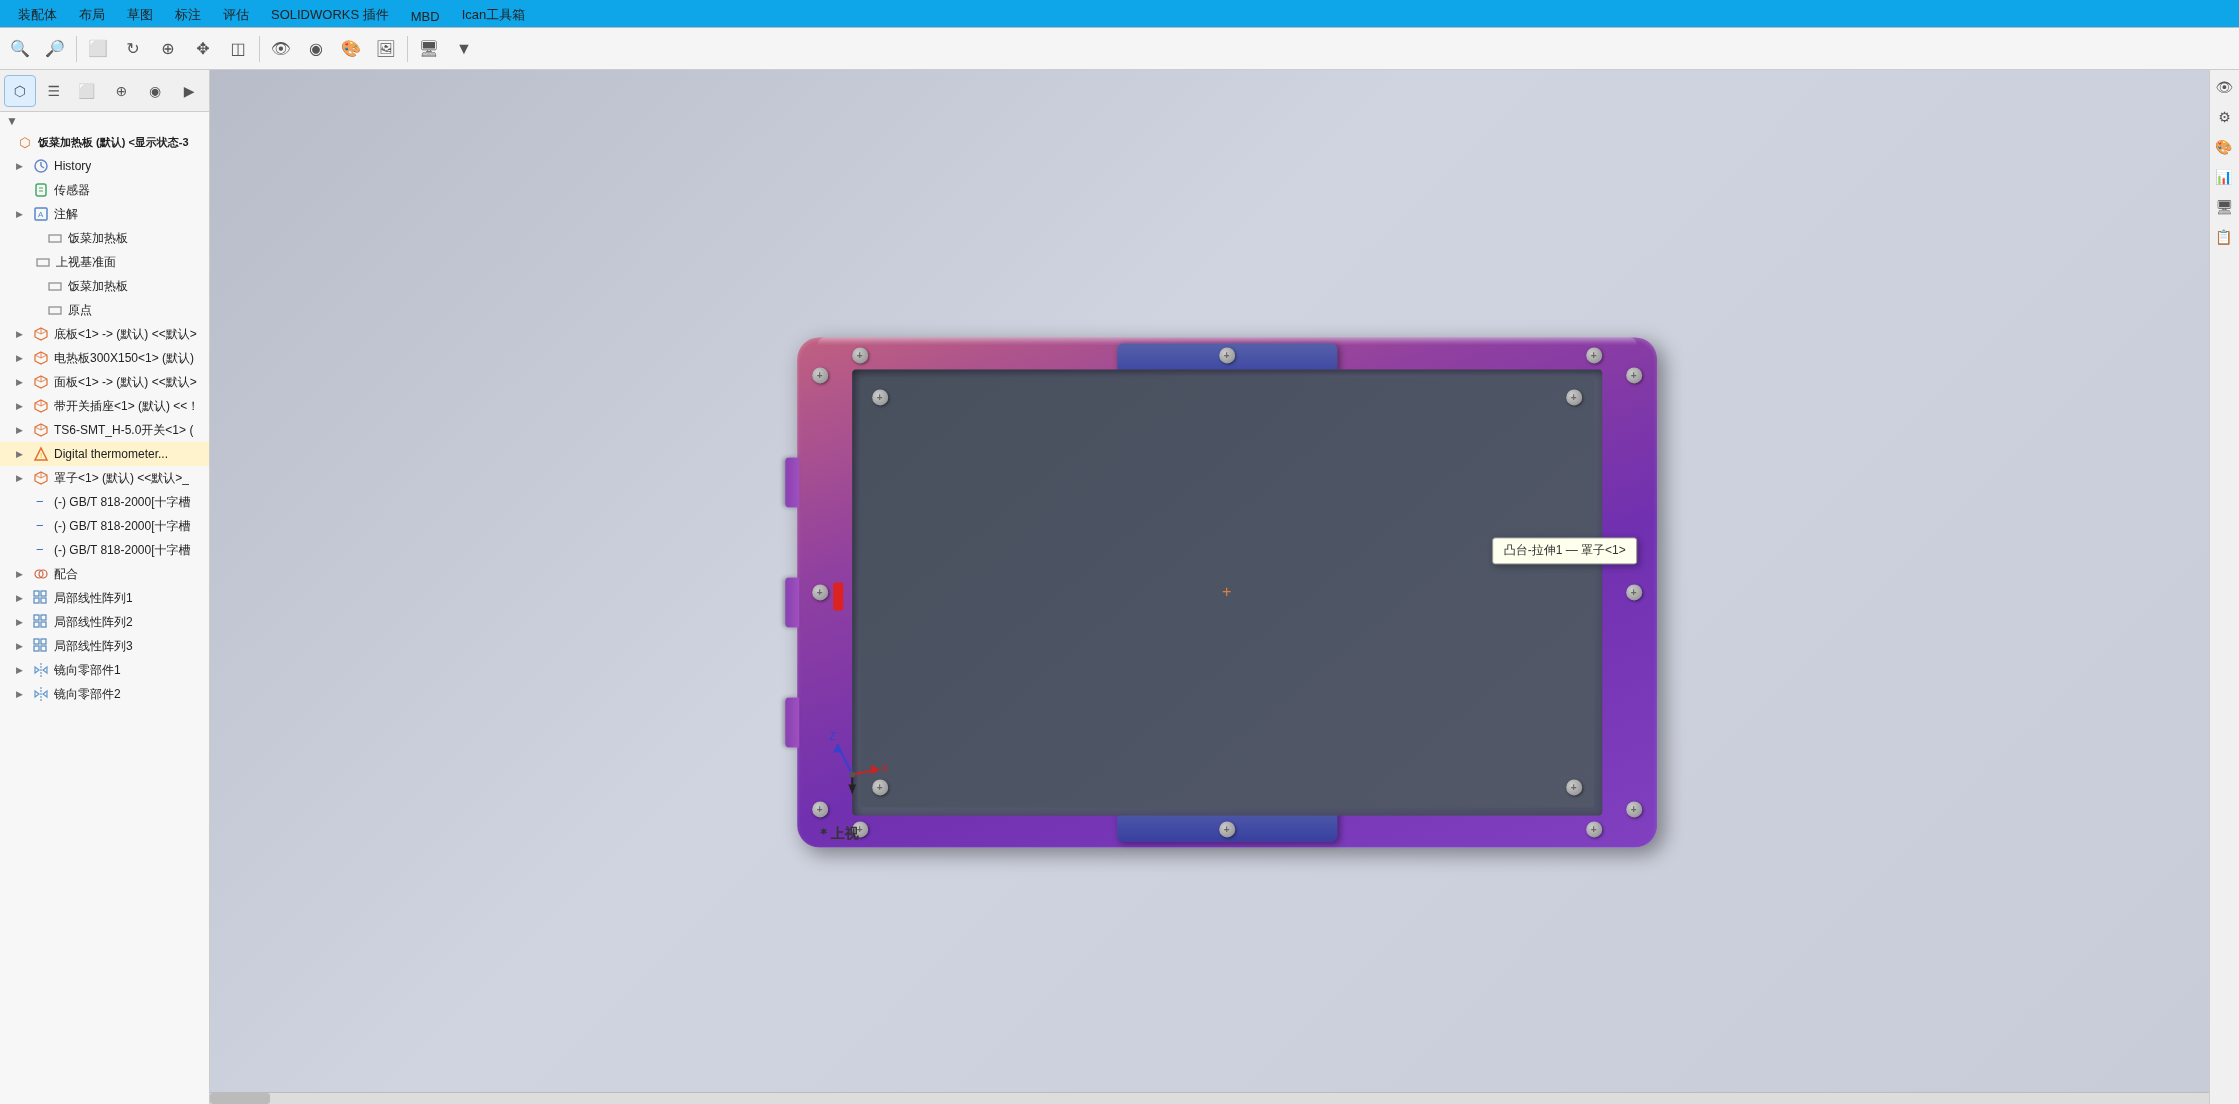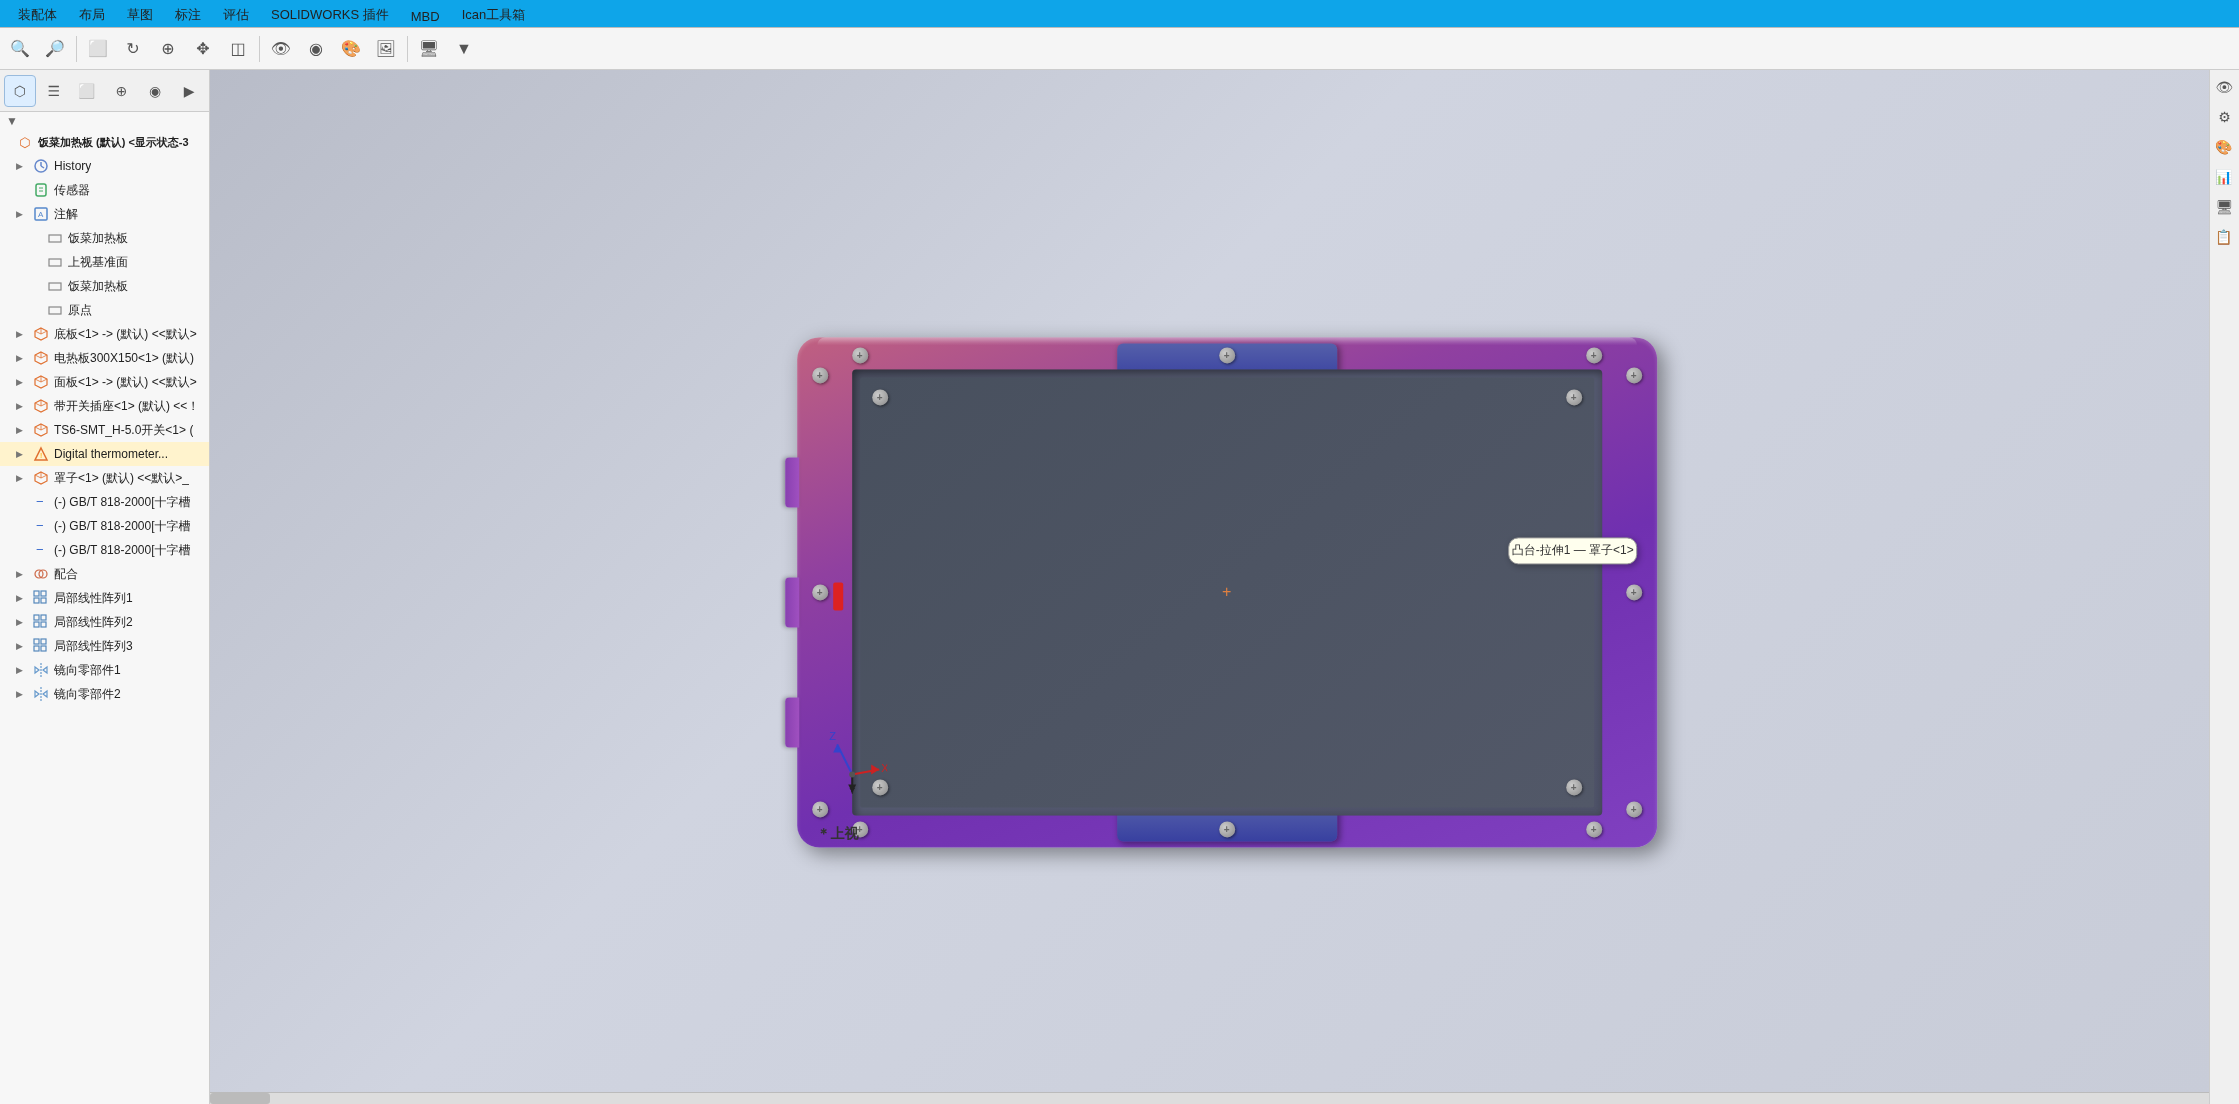--- a/index.html
+++ b/index.html
@@ -162,22 +162,22 @@
       top: 50%; left: 50%; transform: translate(-50%, -50%);
     }
     .crosshair::before {
       content: '+'; font-size: 16px; color: #e08040; position: absolute;
       top: 50%; left: 50%; transform: translate(-50%, -50%);
     }
 
     
     .tooltip-box {
       position: absolute; right: 20px; top: 200px;
-      background: #ffffee; border: 1px solid #999; border-radius: 10px;
-      padding: 4px 2px; font-size: 12px; color: #333;
+      background: #ffffee; border: 1px solid #999; border-radius: 3px;
+      padding: 4px 10px; font-size: 12px; color: #333;
       box-shadow: 2px 2px 6px rgba(0,0,0,0.3);
       white-space: nowrap;
     }
 
     
     .axes {
       position: absolute; bottom: 50px; left: 30px;
     }
 
     
@@ -298,21 +298,21 @@
       </div>
       <div class="tree-item" style="padding-left: 30px;">
         <span class="arrow"></span>
         <span class="icon icon-plane">
           <svg width="16" height="16" viewBox="0 0 16 16">
             <rect x="2" y="5" width="12" height="7" fill="none" stroke="#888" stroke-width="1.2"></rect>
           </svg>
         </span>
         <span class="label">饭菜加热板</span>
       </div>
-      <div class="tree-item" style="padding-left: 30px;">
+      <div class="tree-item" style="padding-left: 18px;">
         <span class="arrow"></span>
         <span class="icon icon-plane">
           <svg width="16" height="16" viewBox="0 0 16 16">
             <rect x="2" y="5" width="12" height="7" fill="none" stroke="#888" stroke-width="1.2"></rect>
           </svg>
         </span>
         <span class="label">上视基准面</span>
       </div>
       <div class="tree-item" style="padding-left: 30px;">
         <span class="arrow"></span>

